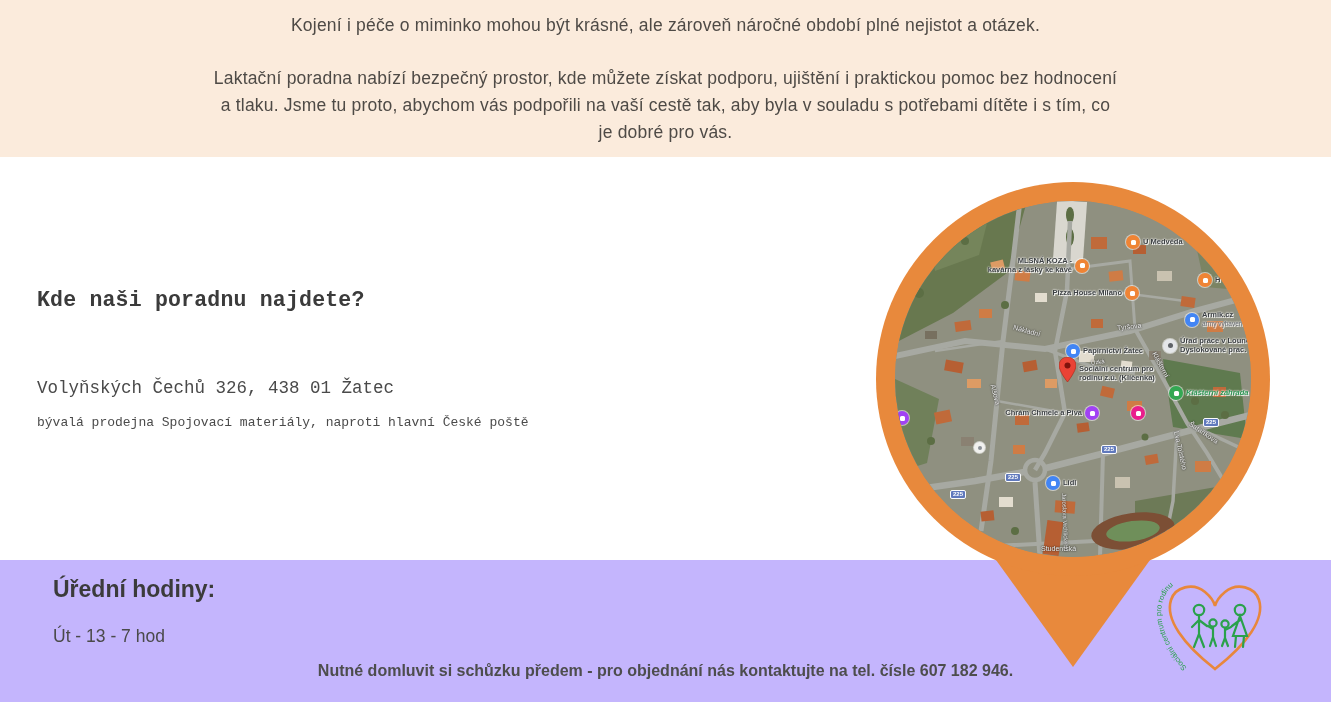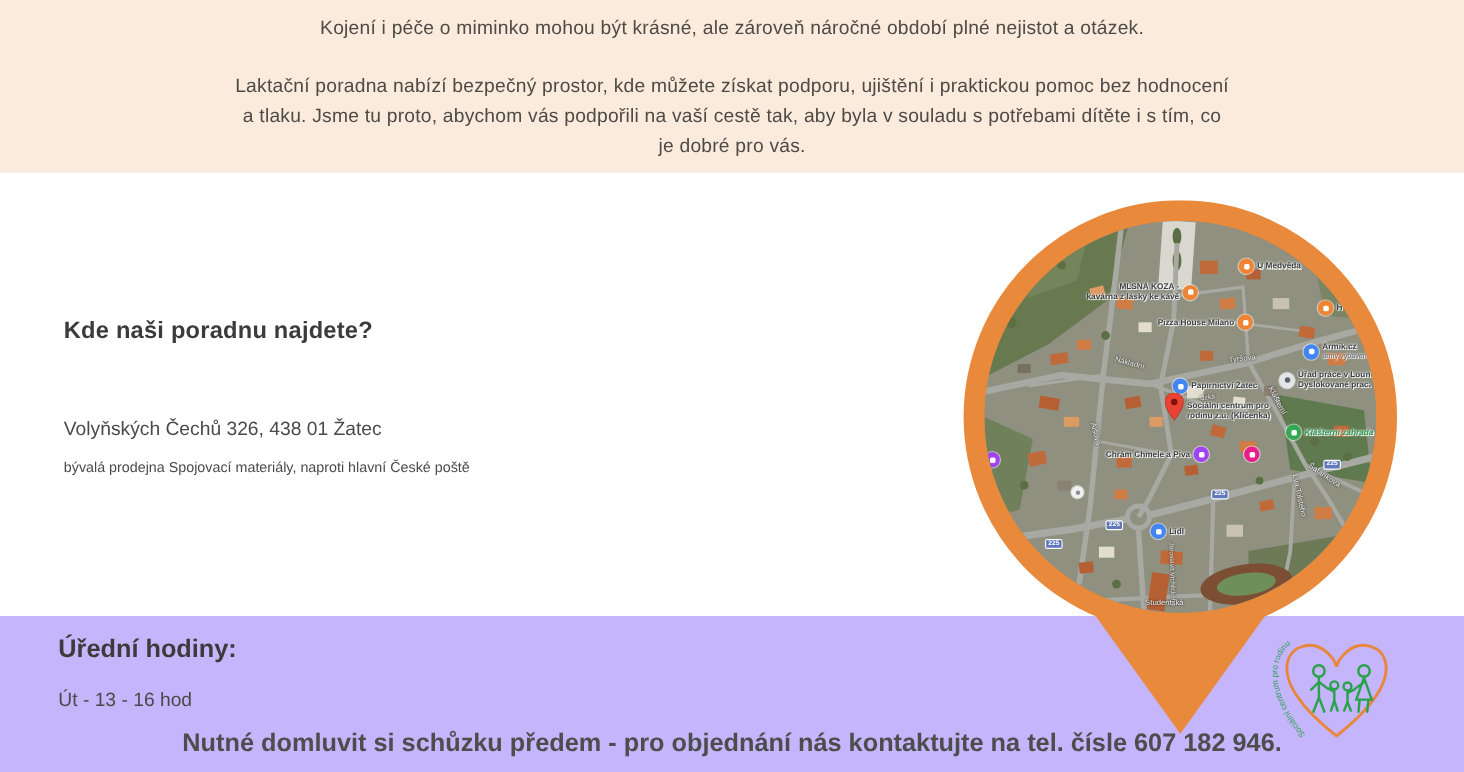--- a/index.html
+++ b/index.html
@@ -10,32 +10,32 @@
 
   
   .banner { position:absolute; left:0; top:0; width:1331px; height:157px;
             background:#fbebdc; text-align:center; }
   .intro-line1 { margin-top:12px; font-size:17.5px; line-height:26px; color:#4e4a46;
                  letter-spacing:.2px; }
   .intro-par  { margin:27px auto 0; max-width:905px; font-size:17.5px; line-height:27px;
                 color:#4e4a46; letter-spacing:.2px; }
 
   
-  .location { position:absolute; left:58px; top:288px; }
+  .location { position:absolute; left:37px; top:288px;font-family:Liberation Mono, monospace; }
   .location h2 { font-size:21.5px; font-weight:bold; color:#3b3b3b; letter-spacing:.2px; }
   .addr1 { margin-top:66px; font-size:17.5px; color:#4a4a4a; }
   .addr2 { margin-top:17px; font-size:13px; color:#4a4a4a; }
 
   
   .band { position:absolute; left:0; top:560px; width:1331px; height:142px;
           background:#c4b5fd; }
   .band h2 { position:absolute; left:53px; top:16px; font-size:23px; font-weight:bold; color:#3b3b3b; }
   .band .schedule { position:absolute; left:53px; top:66px; font-size:17.5px; color:#4a4a4a; }
   .band .note { position:absolute; left:0; top:102px; width:100%; 
-                text-align:center; font-size:23px; font-weight:bold; color:#4d4d4d; }
+                text-align:center; font-size:16px; font-weight:bold; color:#4d4d4d; }
 
   
   .logo { position:absolute; right:56px; top:8px; width:124px; height:112px; }
 
   
   .map-pin { position:absolute; left:875px; top:182px; width:396px; height:486px; z-index:5; }
   .map-pin .ring { position:absolute; left:0; top:0; }
   .map { position:absolute; left:20px; top:19px; width:356px; height:356px;
          border-radius:50%; overflow:hidden; background:#8f9080; }
   .map > svg { position:absolute; left:0; top:0; }
@@ -82,21 +82,21 @@
   </header>
 
   <section class="location">
     <h2>Kde naši poradnu najdete?</h2>
     <p class="addr1">Volyňských Čechů 326, 438 01 Žatec</p>
     <p class="addr2">bývalá prodejna Spojovací materiály, naproti hlavní České poště</p>
   </section>
 
   <footer class="band">
     <h2>Úřední hodiny:</h2>
-    <p class="schedule">Út - 13 - 16 hod</p>
+    <p class="schedule">Út - 13 - 7 hod</p>
     <p class="note">Nutné domluvit si schůzku předem - pro objednání nás kontaktujte na tel. čísle 607 182 946.</p>
 
     <div class="logo">
       <svg width="124" height="112" viewBox="0 0 124 112">
         <path id="logo-arc" d="M36,100 C8,68 2,34 22,18" fill="none" stroke="none"></path>
         <text font-size="7.6" fill="#2aa14b" font-family="Liberation Sans, sans-serif">
           <textPath href="#logo-arc">Sociální centrum pro rodinu</textPath>
         </text>
         <path d="M64,101 C32,76 14,51 20,32 C24,19 42,14 54,24 C60,29 63,34 64,38 C65,34 68,29 74,24 C86,14 104,19 108,32 C114,51 96,76 64,101 Z" fill="none" stroke="#e8873c" stroke-width="2.6"></path>
         <g stroke="#2aa14b" stroke-width="2.2" fill="none" stroke-linecap="round">

